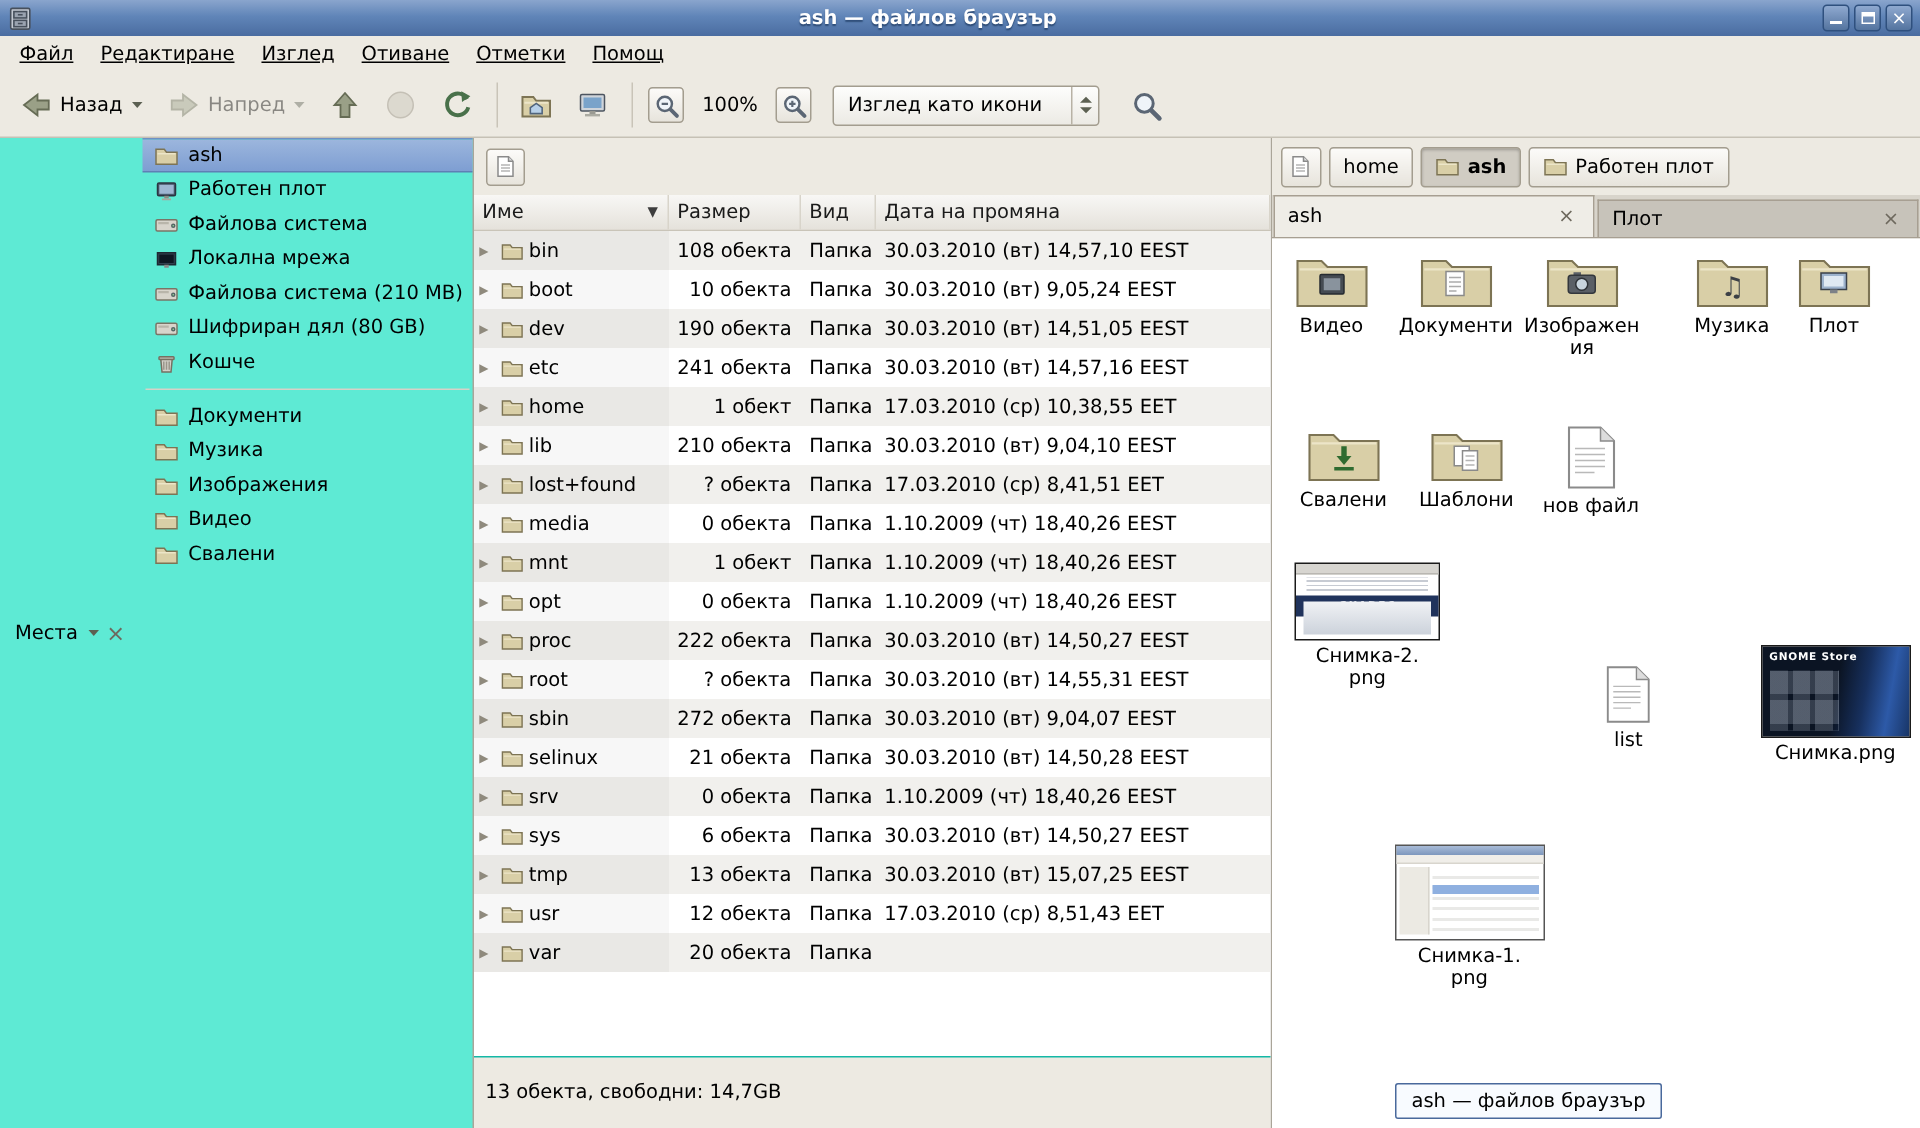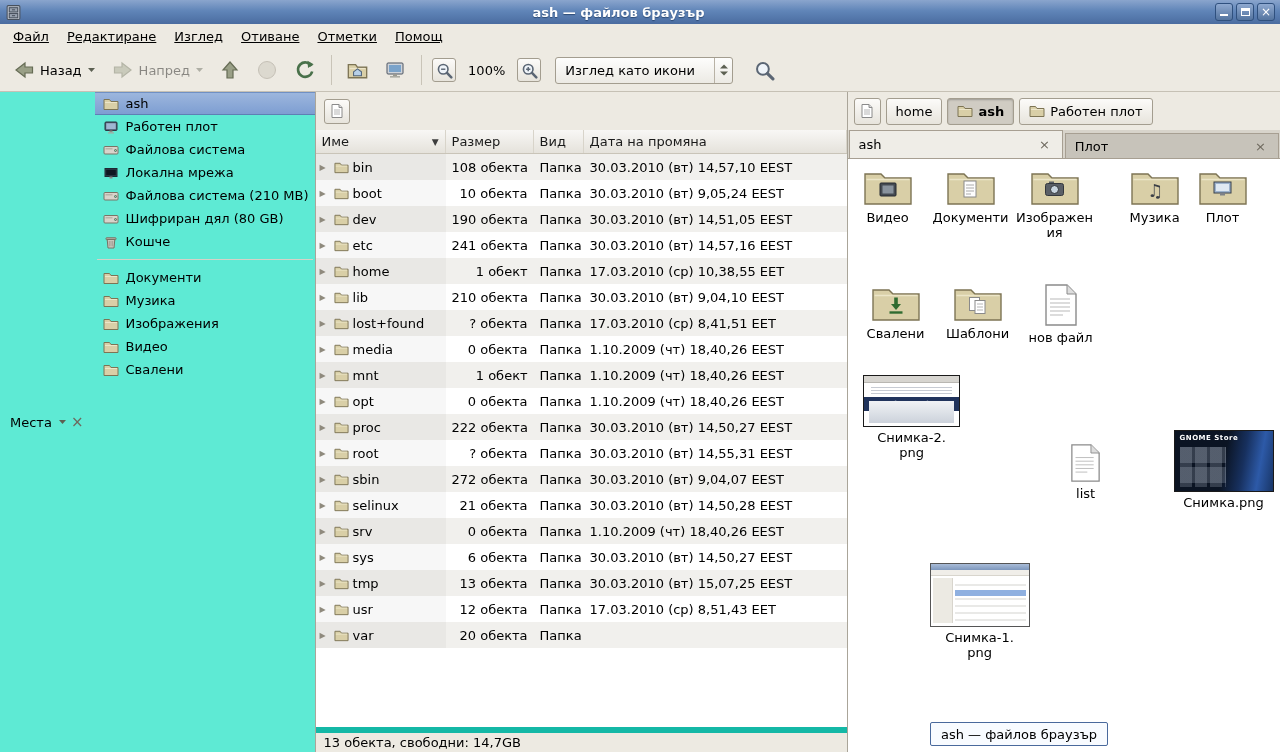--- a/index.html
+++ b/index.html
@@ -44,21 +44,21 @@
 .cols{flex:0 0 24px;display:grid;grid-template-columns:130px 88px 50px 1fr;background:linear-gradient(#f8f7f5,#e5e2db);border-bottom:1px solid #c9c4b8;}
 .col{display:flex;align-items:center;padding:0 6px;border-right:1px solid #d8d4ca;color:#1a1a1a;overflow:hidden;}
 .col .sort{margin-left:auto;color:#3d3d3d;font-size:9px;}
 .rows{flex:1;overflow:hidden;background:#fff;}
 .row{height:26px;display:grid;grid-template-columns:130px 88px 50px 1fr;align-items:center;}
 .row.alt{background:#f1f0ed;}
 .cell{padding:0 6px;white-space:nowrap;overflow:hidden;}
 .cell.name{display:flex;align-items:center;gap:4px;padding-left:4px;background:rgba(0,0,0,0.03);height:100%;}
 .cell.size{text-align:right;}
 .expander{color:#8f8a7d;font-size:8px;width:10px;flex:0 0 10px;}
-.statusbar{flex:0 0 24px;background:#edeae2;border-top:6px solid #14b8a6;display:flex;align-items:center;padding:2px 8px;}
+.statusbar{flex:0 0 24px;background:#edeae2;border-top:1px solid #14b8a6;display:flex;align-items:center;padding:16px 8px;}
 
 .iconpane{flex:1;display:flex;flex-direction:column;background:#fff;min-width:0;}
 .pathbar{flex:0 0 38px;background:#edeae2;display:flex;align-items:center;gap:5px;padding:0 6px;}
 .pb-btn{height:27px;display:flex;align-items:center;gap:5px;padding:0 9px;border:1px solid #a39d8f;border-radius:3px;background:linear-gradient(#fcfbf9,#e7e4dc);white-space:nowrap;}
 .pb-btn.active{background:#d0ccc3;box-shadow:inset 0 1px 2px rgba(0,0,0,.25);font-weight:bold;}
 .pb-btn.square{width:27px;padding:0;justify-content:center;}
 .tabs{flex:0 0 28px;display:flex;background:#d8d4cb;border-bottom:1px solid #a79f92;align-items:flex-end;}
 .tab{flex:1;height:25px;display:flex;align-items:center;padding:0 9px;border:1px solid #a79f92;border-bottom:none;background:#c7c3ba;margin:0 1px;min-width:0;}
 .tab.active{background:#efede7;height:28px;}
 .tab-label{flex:1;overflow:hidden;}

